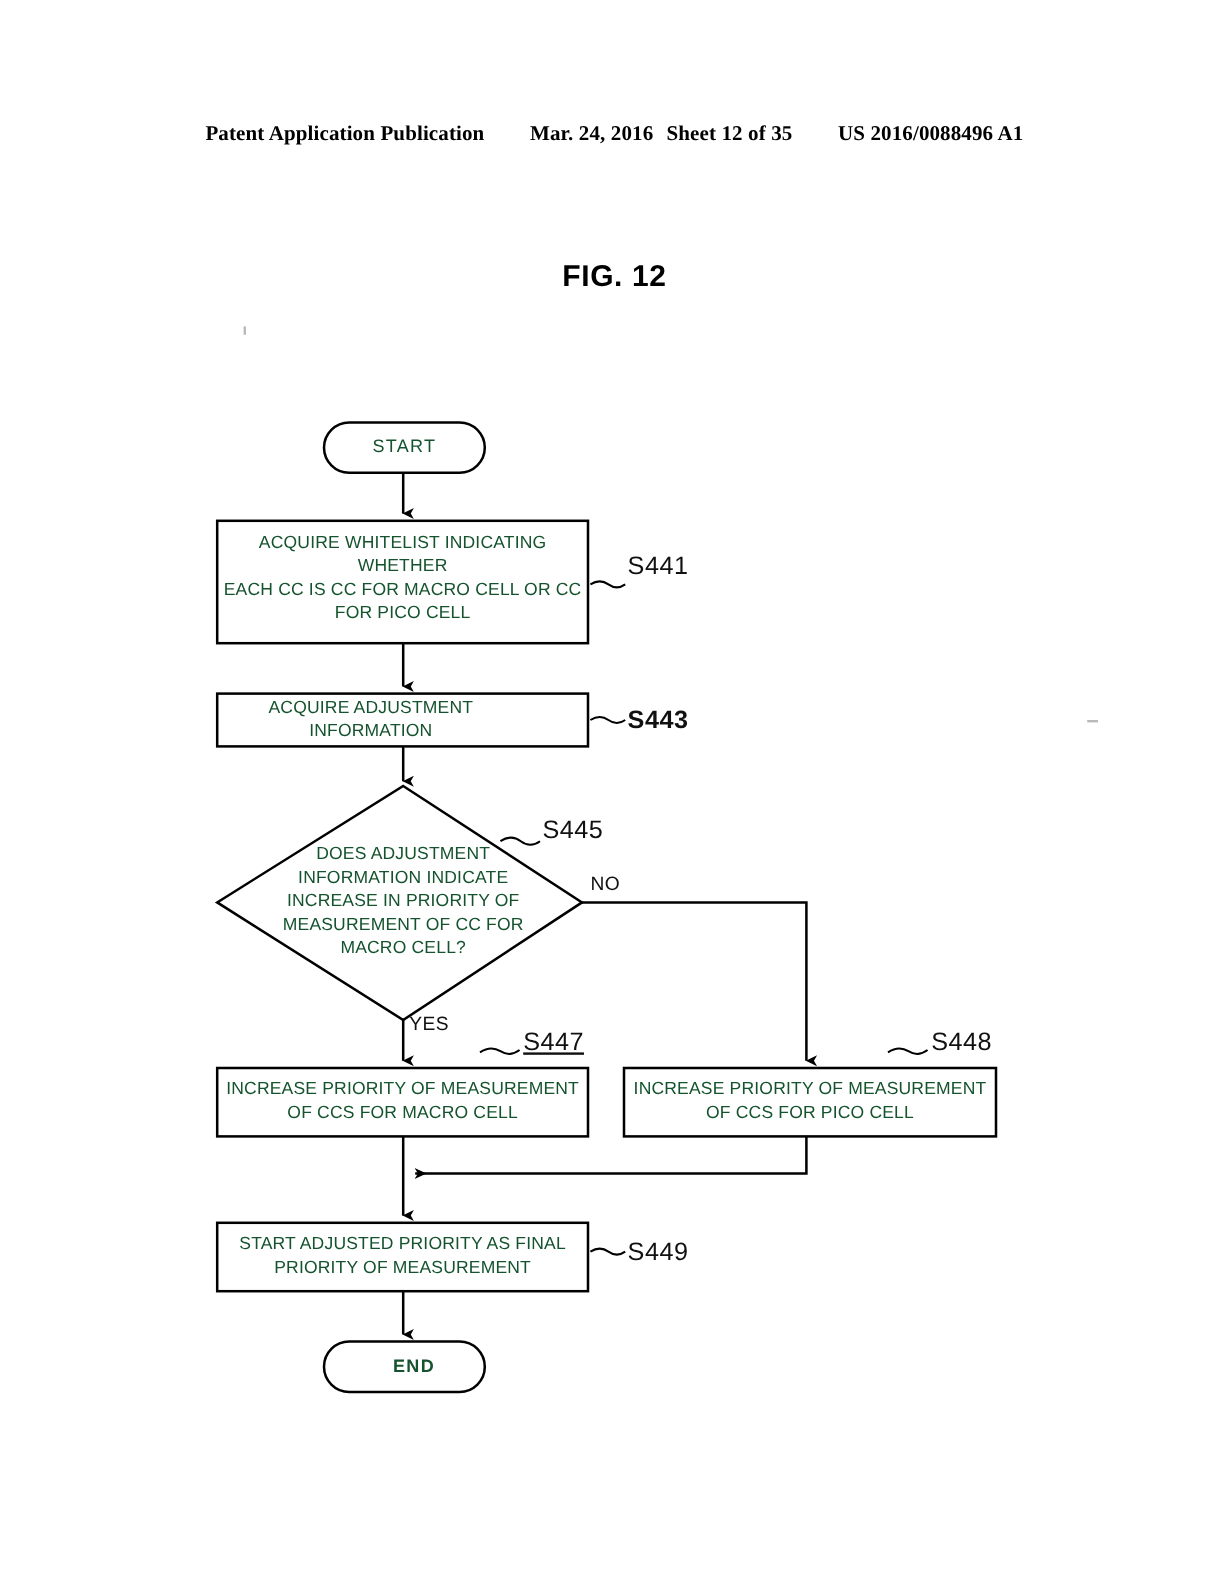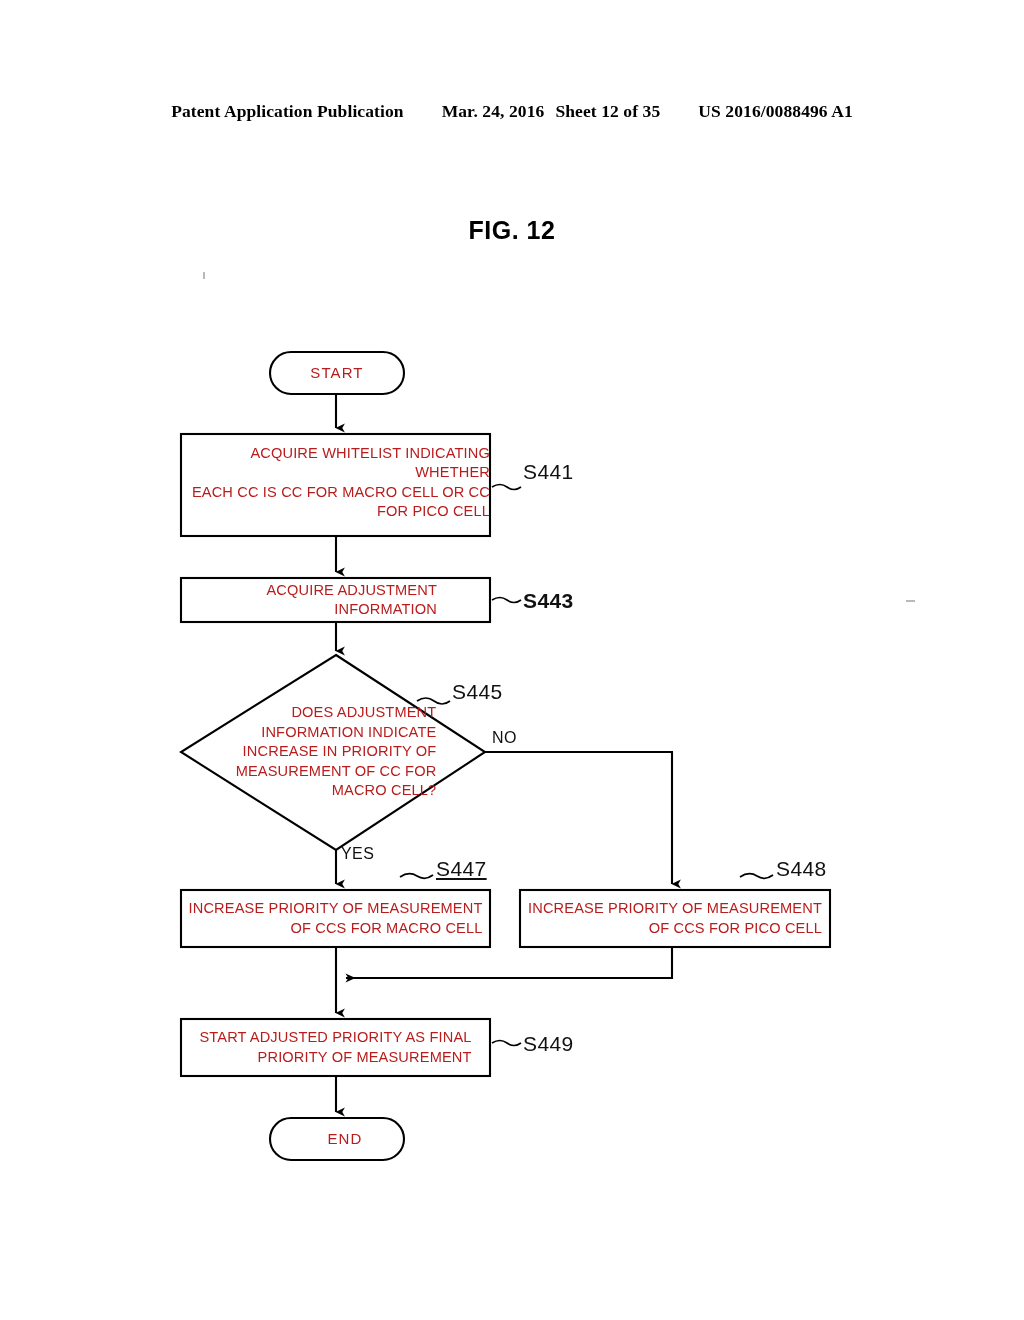--- a/index.html
+++ b/index.html
@@ -59,26 +59,26 @@
     width: 1024px;
     height: 1320px;
   }
 
   
   .node-text {
     position: absolute;
     display: flex;
     align-items: center;
     justify-content: center;
-    text-align: right;
+    text-align: center;
     font-family: "Liberation Sans", sans-serif;
     font-size: 14.6px;
     line-height: 19.5px;
     letter-spacing: 0.15px;
-    color: #b91c1c;
+    color: #14532d;
     white-space: pre-line;
     pointer-events: none;
   }
   .term-text {
     font-size: 15px;
     letter-spacing: 1.1px;
   }
   .ref-label {
     position: absolute;
     font-family: "Liberation Sans", sans-serif;
@@ -185,21 +185,21 @@
 
 <div class="node-text" style="left:181px; top:890px; width:309px; height:57px;">INCREASE PRIORITY OF MEASUREMENT
 OF CCS FOR MACRO CELL</div>
 
 <div class="node-text" style="left:520px; top:890px; width:310px; height:57px;">INCREASE PRIORITY OF MEASUREMENT
 OF CCS FOR PICO CELL</div>
 
 <div class="node-text" style="left:181px; top:1019px; width:309px; height:57px;">START ADJUSTED PRIORITY AS FINAL
 PRIORITY OF MEASUREMENT</div>
 
-<div class="node-text term-text" style="left:270px; top:1118px; width:150px; height:42px;">END</div>
+<div class="node-text term-text" style="left:270px; top:1118px; width:150px; height:42px;font-weight:bold;">END</div>
 
 <div class="ref-label" style="left:523px; top:460px;">S441</div>
 <div class="ref-label" style="left:523px; top:589px;font-weight:bold;">S443</div>
 <div class="ref-label" style="left:452px; top:680px;">S445</div>
 <div class="ref-label" style="left:436px; top:857px;text-decoration:underline;">S447</div>
 <div class="ref-label" style="left:776px; top:857px;text-align:center;">S448</div>
 <div class="ref-label" style="left:523px; top:1032px;">S449</div>
 
 <div class="branch-label" style="left:341px; top:845px;">YES</div>
 <div class="branch-label" style="left:492px; top:729px;">NO</div>

